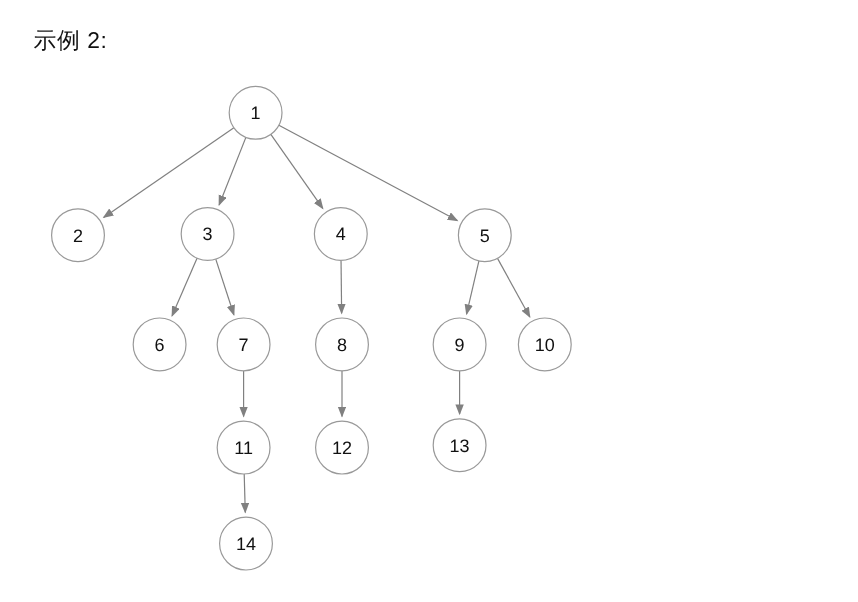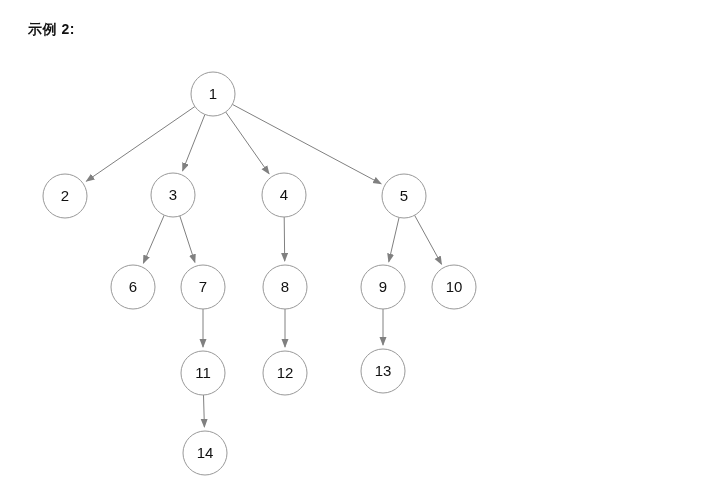--- a/index.html
+++ b/index.html
@@ -12,22 +12,22 @@
     position: relative;
     width: 715px;
     height: 502px;
     background: #ffffff;
     overflow: hidden;
   }
   .title {
     position: absolute;
     left: 28px;
     top: 21px;
-    font-size: 14px;
-    font-weight: bold;
+    font-size: 19px;
+    font-weight: normal;
     color: #111111;
     letter-spacing: 0.5px;
   }
   .diagram-svg {
     position: absolute;
     left: 0;
     top: 0;
   }
   .node-label {
     font-family: "Liberation Sans", sans-serif;

